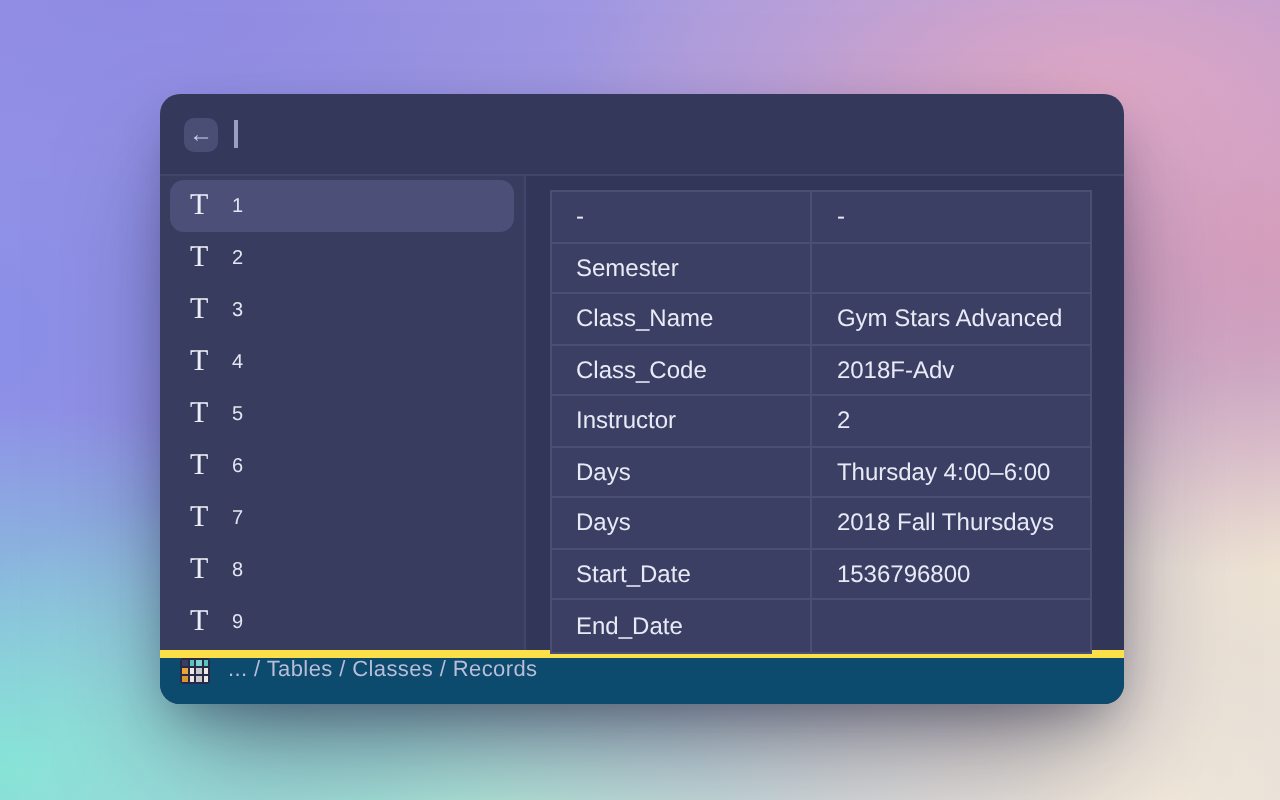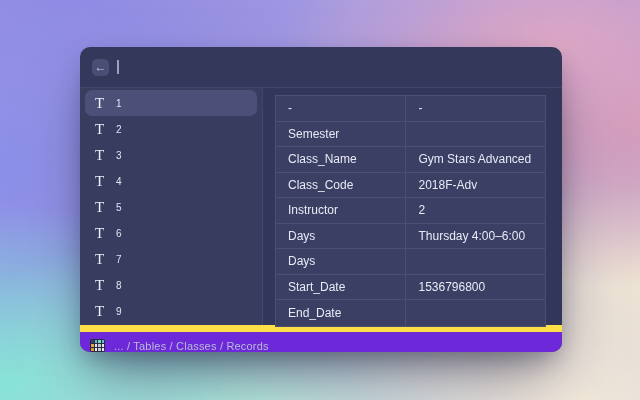--- a/index.html
+++ b/index.html
@@ -64,22 +64,22 @@
     border: 1px solid #4b4f74;
   }
   .row { display: flex; height: 25.5px; border-bottom: 1px solid #4b4f74; background: #3b3f63; }
   .row:last-child { border-bottom: none; }
   .cell { display: flex; align-items: center; padding: 0 12px; font-size: 12px; color: #e8eaf6; }
   .cell.key { width: 48.5%; border-right: 1px solid #4b4f74; }
   .cell.val { width: 51.5%; }
 
   
   .statusbar {
-    flex: 0 0 27px; background: #6d28d9; border-top: 7px solid #fde047;
-    display: flex; align-items: flex-end; padding: 0 10px;
+    flex: 0 0 27px; background: #0c4a6e; border-top: 4px solid #fde047;
+    display: flex; align-items: flex-start; padding: 0 10px;
   }
   .grid-icon {
     width: 15px; height: 13px; padding: 1px; border-radius: 2px; background: #262a48;
     display: grid; grid-template-columns: repeat(4, 1fr); grid-template-rows: repeat(3, 1fr);
     gap: 1px; cursor: default;
   }
   .grid-icon span { display: block; }
   .grid-icon span:nth-child(1)  { background: #3a3e60; }
   .grid-icon span:nth-child(2)  { background: #56c4bc; }
   .grid-icon span:nth-child(3)  { background: #7ad4cc; }
@@ -167,20 +167,21 @@
         <div class="row">
           <div class="cell key">Instructor</div>
           <div class="cell val">2</div>
         </div>
         <div class="row">
           <div class="cell key">Days</div>
           <div class="cell val">Thursday 4:00–6:00</div>
         </div>
         <div class="row">
           <div class="cell key">Days</div>
+          <div class="cell val">2018 Fall Thursdays</div>
         </div>
         <div class="row">
           <div class="cell key">Start_Date</div>
           <div class="cell val">1536796800</div>
         </div>
         <div class="row">
           <div class="cell key">End_Date</div>
         </div>
       </div>
     </div>

